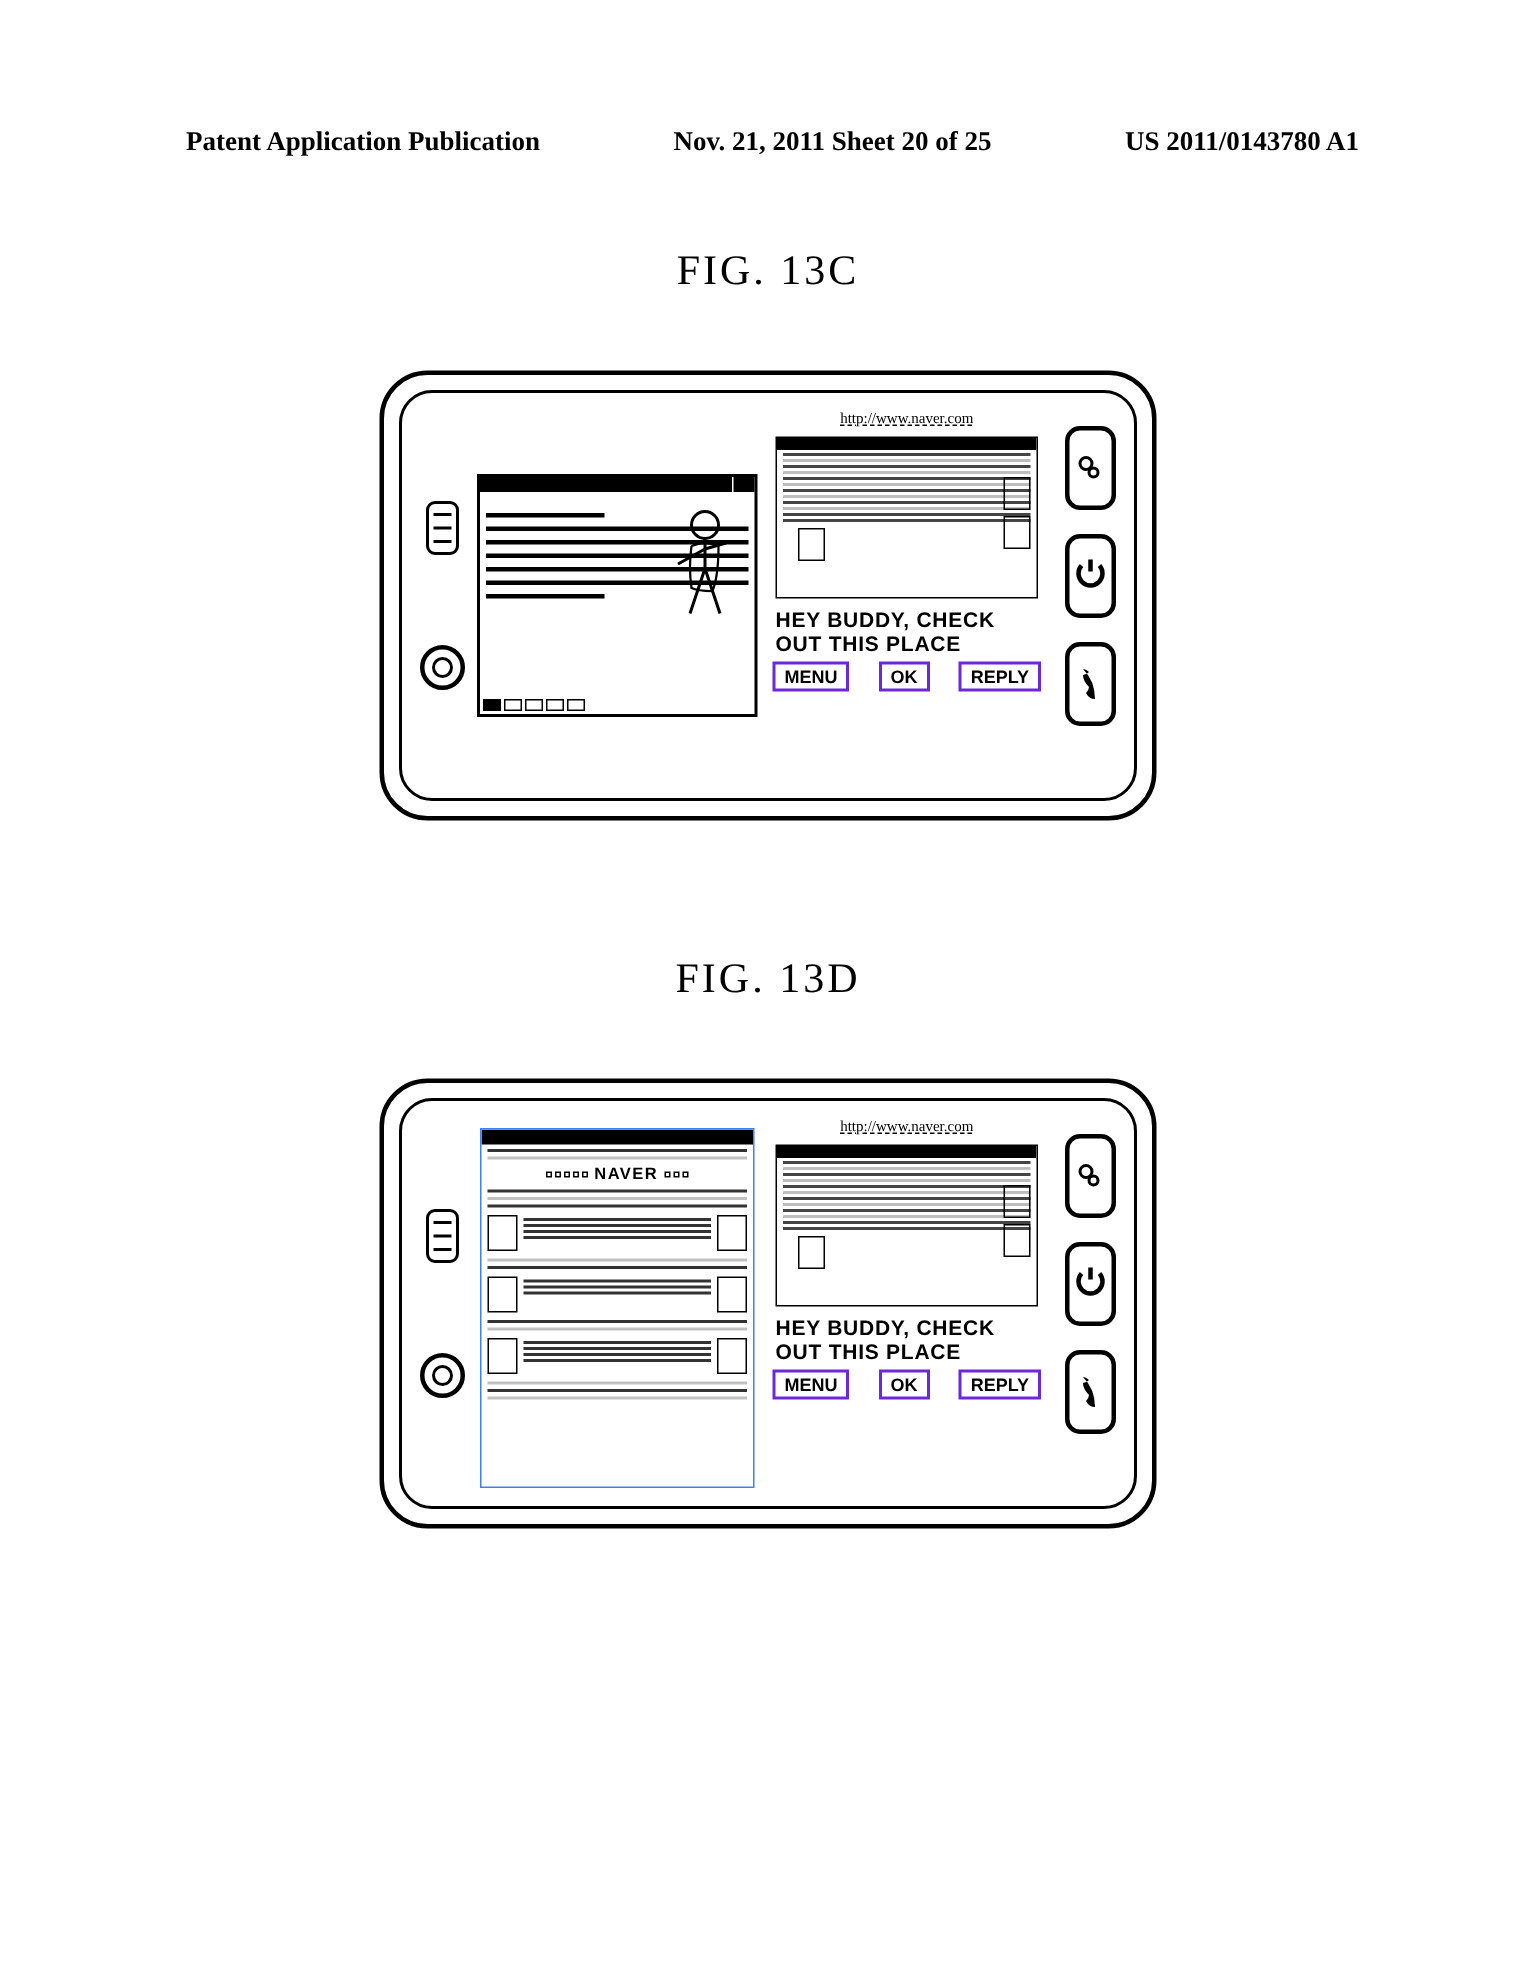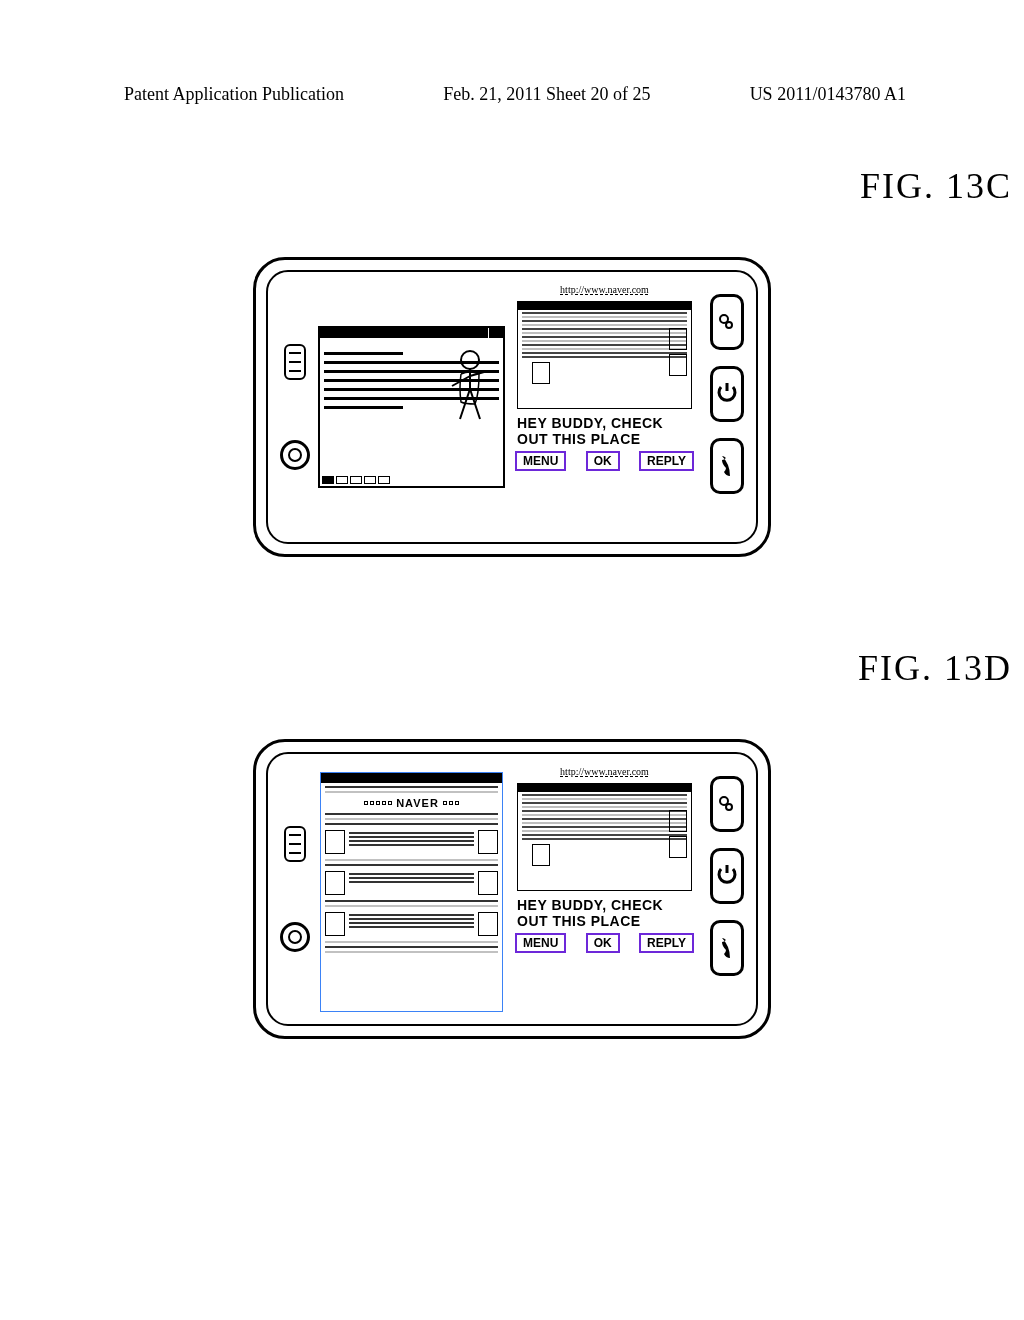--- a/index.html
+++ b/index.html
@@ -8,26 +8,26 @@
       background: #fff;
       width: 1024px;
       height: 1320px;
       position: relative;
     }
     .header {
       display: flex;
       justify-content: space-between;
       padding: 84px 118px 0 124px;
       font-size: 18px;
-      font-weight: normal;
+      font-weight: bold;
     }
     .figure-label {
-      text-align: right;
-      font-size: 36px;
-      margin: 60px 12px 50px 0;
+      text-align: center;
+      font-size: 28px;
+      margin: 60px 0 50px 0;
       letter-spacing: 2px;
     }
     .figure-label.second { margin-top: 90px; }
     .device-outer {
       width: 518px;
       height: 300px;
       margin: 0 auto;
       border: 3px solid #000;
       border-radius: 32px;
       padding: 10px;
@@ -234,21 +234,21 @@
       width: 20px; height: 24px;
       border: 1px solid #000;
       flex-shrink: 0;
     }
   </style>
 </head>
 <body>
 
 <div class="header">
   <span>Patent Application Publication</span>
-  <span>Feb. 21, 2011  Sheet 20 of 25</span>
+  <span>Nov. 21, 2011  Sheet 20 of 25</span>
   <span>US 2011/0143780 A1</span>
 </div>
 
 <div class="figure-label">FIG.  13C</div>
 
 <div class="device-outer">
   <div class="device-inner">
 
     <div class="left-controls">
       <div class="side-btn">

